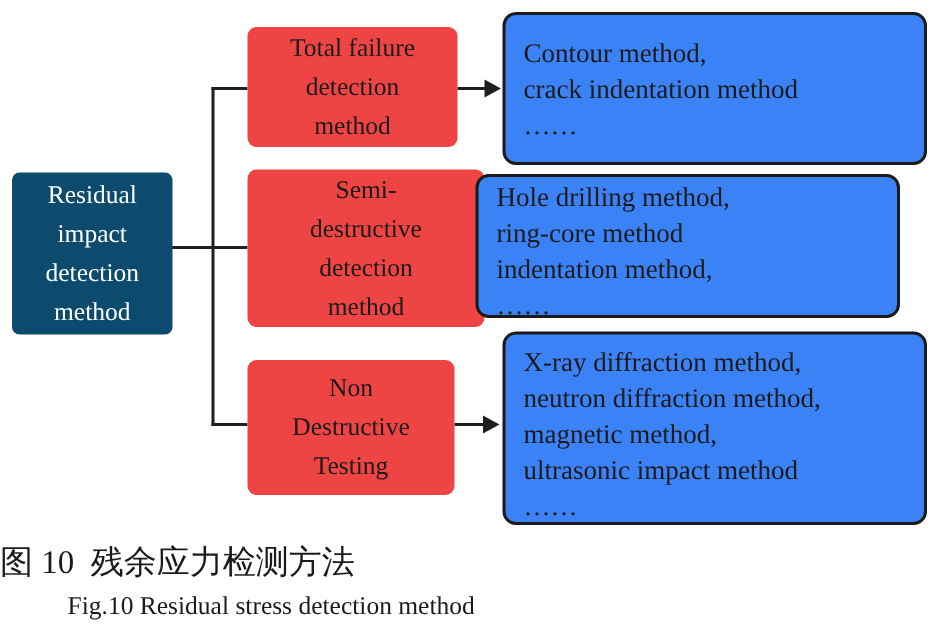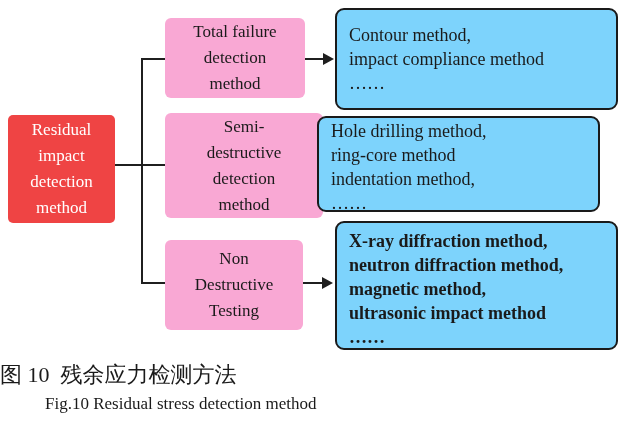--- a/index.html
+++ b/index.html
@@ -35,51 +35,51 @@
     display: flex;
     flex-direction: column;
     justify-content: center;
     align-items: center;
     text-align: center;
     box-sizing: border-box;
   }
   .root-node {
     left: 8px; top: 115px;
     width: 107px; height: 108px;
-    background: #ef4444;
+    background: #0c4a6e;
     color: #ffffff;
     border-radius: 5px;
     font-size: 17px;
     line-height: 26px;
   }
   .mid-node {
-    background: #f9a8d4;
+    background: #ef4444;
     color: #1a1a1a;
     border-radius: 6px;
     font-size: 17px;
     line-height: 26px;
   }
   .mid-node-1 { left: 165px; top: 18px;  width: 140px; height: 80px; }
   .mid-node-2 { left: 165px; top: 113px; width: 158px; height: 105px; }
   .mid-node-3 { left: 165px; top: 240px; width: 138px; height: 90px; }
   .leaf-box {
     position: absolute;
     box-sizing: border-box;
-    background: #7dd3fc;
+    background: #3b82f6;
     border: 2px solid #1a1a1a;
     border-radius: 9px;
     font-size: 18px;
     line-height: 24px;
     text-align: left;
     padding-left: 12px;
     padding-right: 8px;
   }
   .leaf-box-1 { left: 335px; top: 8px;   width: 283px; height: 102px; padding-top: 13px; }
   .leaf-box-2 { left: 317px; top: 116px; width: 283px; height: 96px;  padding-top: 1px; font-family: Liberation Serif, serif; }
-  .leaf-box-3 { left: 335px; top: 221px; width: 283px; height: 129px; padding-top: 6px; font-weight: bold; }
+  .leaf-box-3 { left: 335px; top: 221px; width: 283px; height: 129px; padding-top: 6px; }
   
   .caption {
     position: absolute;
     left: 0;
     top: 360px;
     width: 621px;
     text-align: left;
   }
   .caption-zh {
     font-size: 22px;
@@ -132,21 +132,21 @@
   </div>
 
   <div class="node mid-node mid-node-3">
     <div>Non</div>
     <div>Destructive</div>
     <div>Testing</div>
   </div>
 
   <div class="leaf-box leaf-box-1">
     <div>Contour method,</div>
-    <div>impact compliance method</div>
+    <div>crack indentation method</div>
     <div>……</div>
   </div>
 
   <div class="leaf-box leaf-box-2">
     <div>Hole drilling method,</div>
     <div>ring-core method</div>
     <div>indentation method,</div>
     <div>……</div>
   </div>
 

